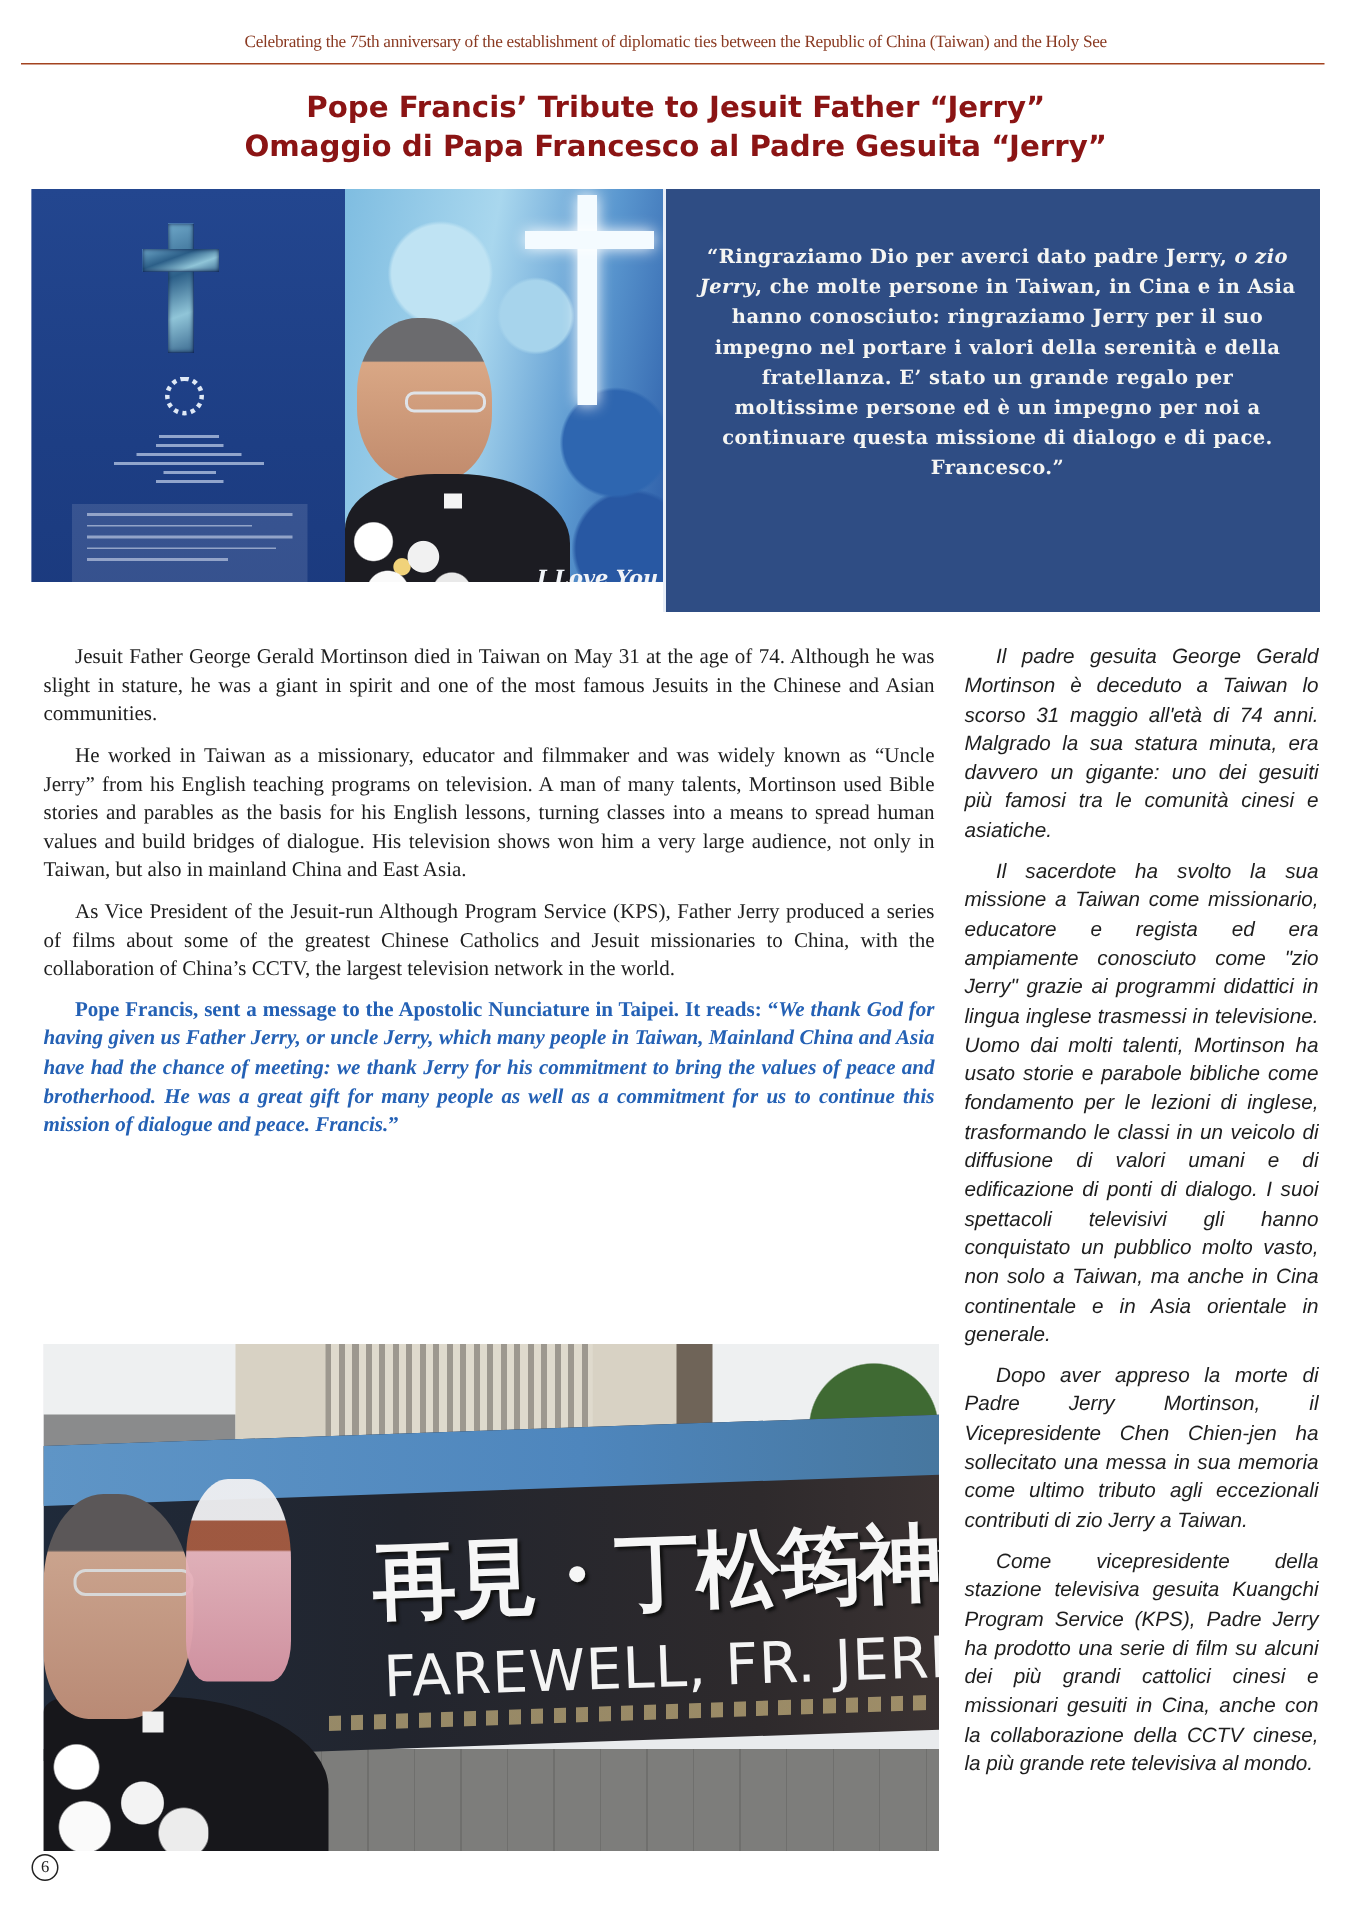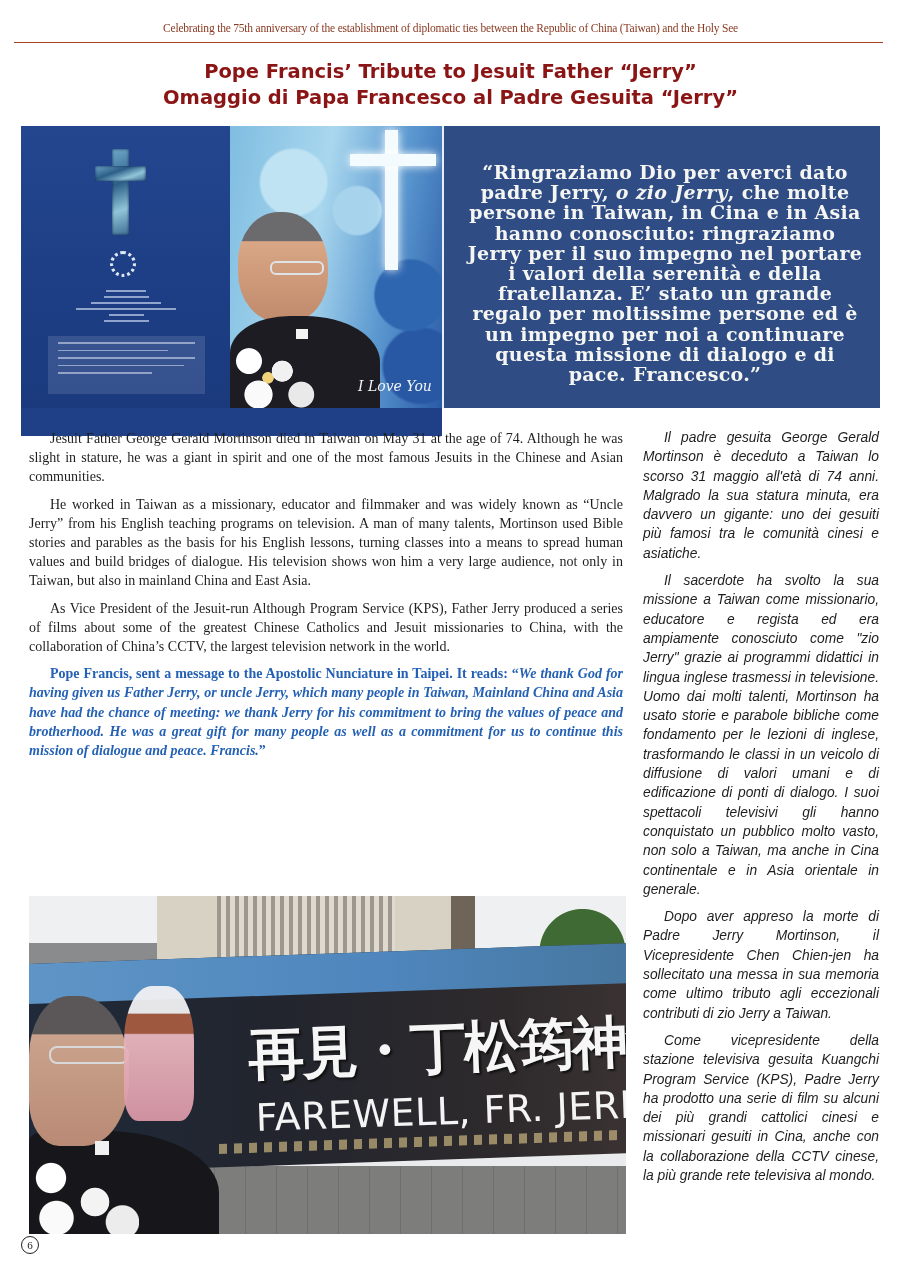--- a/index.html
+++ b/index.html
@@ -13,21 +13,21 @@
 
     .title-en, .title-it {
       position: absolute; left: 0; width: 901px; text-align: center;
       font-family: "DejaVu Sans", sans-serif; font-weight: bold; color: #8b1414;
     }
     .title-en { top: 60px; font-size: 19.5px; }
     .title-it { top: 86px; font-size: 19.5px; }
 
     
     .banner { position: absolute; left: 21px; top: 126px; width: 859px; height: 282px; }
-    .poster { position: absolute; left: 0; top: 0; width: 421px; height: 310px; background: #1f3f86; overflow: hidden; }
+    .poster { position: absolute; left: 0; top: 0; width: 421px; height: 262px; background: #1f3f86; overflow: hidden; font-weight: bold; }
     .poster-left { position: absolute; left: 0; top: 0; width: 209px; height: 282px; background: linear-gradient(180deg,#23468f 0%,#1d3e84 60%,#1b3a7e 100%); }
     .poster-cross-v { position: absolute; left: 91px; top: 23px; width: 17px; height: 86px; background: linear-gradient(160deg,#6fa8c9,#2c5f88 40%,#90c5d8 70%,#3e6d93); box-shadow: 0 0 3px #0c1f4a inset; }
     .poster-cross-h { position: absolute; left: 74px; top: 40px; width: 51px; height: 15px; background: linear-gradient(160deg,#6fa8c9,#2c5f88 40%,#90c5d8 70%,#3e6d93); box-shadow: 0 0 3px #0c1f4a inset; }
     .poster-sun { position: absolute; left: 89px; top: 125px; width: 26px; height: 26px; border-radius: 50%; border: 3px dotted #dfe9f6; box-sizing: border-box; }
     .poster-lines { position: absolute; left: 55px; top: 160px; width: 100px; }
     .poster-lines div { height: 2px; background: #b8c8e4; margin: 4px auto; opacity: .75; }
     .poster-box { position: absolute; left: 27px; top: 210px; width: 157px; height: 58px; background: rgba(255,255,255,0.12); }
     .poster-box div { height: 1.5px; background: #d0dbef; margin: 6px 10px; opacity: .6; }
     .poster-right { position: absolute; left: 209px; top: 0; width: 212px; height: 282px;
       background:
@@ -47,21 +47,21 @@
         radial-gradient(circle at 20% 30%, #ffffff 0 14%, transparent 15%),
         radial-gradient(circle at 55% 45%, #f1f1f1 0 16%, transparent 17%),
         radial-gradient(circle at 30% 80%, #fafafa 0 16%, transparent 17%),
         radial-gradient(circle at 75% 80%, #e9e9e9 0 14%, transparent 15%),
         radial-gradient(circle at 40% 55%, #f0d27a 0 8%, transparent 9%); }
     .poster-signature { position: absolute; left: 128px; top: 252px; font-family: "DejaVu Serif", serif; font-style: italic; font-size: 14px; color: #f1f4f8; }
 
     .quote-box { position: absolute; left: 421px; top: 0; width: 438px; height: 282px; background: #2f4d84; border-left: 2px solid #e8eef7; box-sizing: border-box; }
     .quote-text {
       position: absolute; left: 22px; top: 36px; width: 398px; text-align: center;
-      font-family: "DejaVu Serif", serif; font-weight: bold; color: #f5f5f2; font-size: 19px; line-height: 20.2px;
+      font-family: "DejaVu Serif", serif; font-weight: bold; color: #f5f5f2; font-size: 13px; line-height: 20.2px;
       letter-spacing: 0.3px;
     }
     .quote-text em { font-weight: bold; }
 
     
     .col-en { position: absolute; left: 29px; top: 429px; width: 594px; font-family: "Liberation Serif", serif; font-size: 14px; line-height: 19.2px; color: #1e1e1e; text-align: justify; }
     .col-en p { margin: 0 0 8px 0; text-indent: 21px; }
     .col-en p.pope { color: #2461b5; font-weight: bold; }
     .col-en p.pope .pope-quote { font-style: italic; }
 

